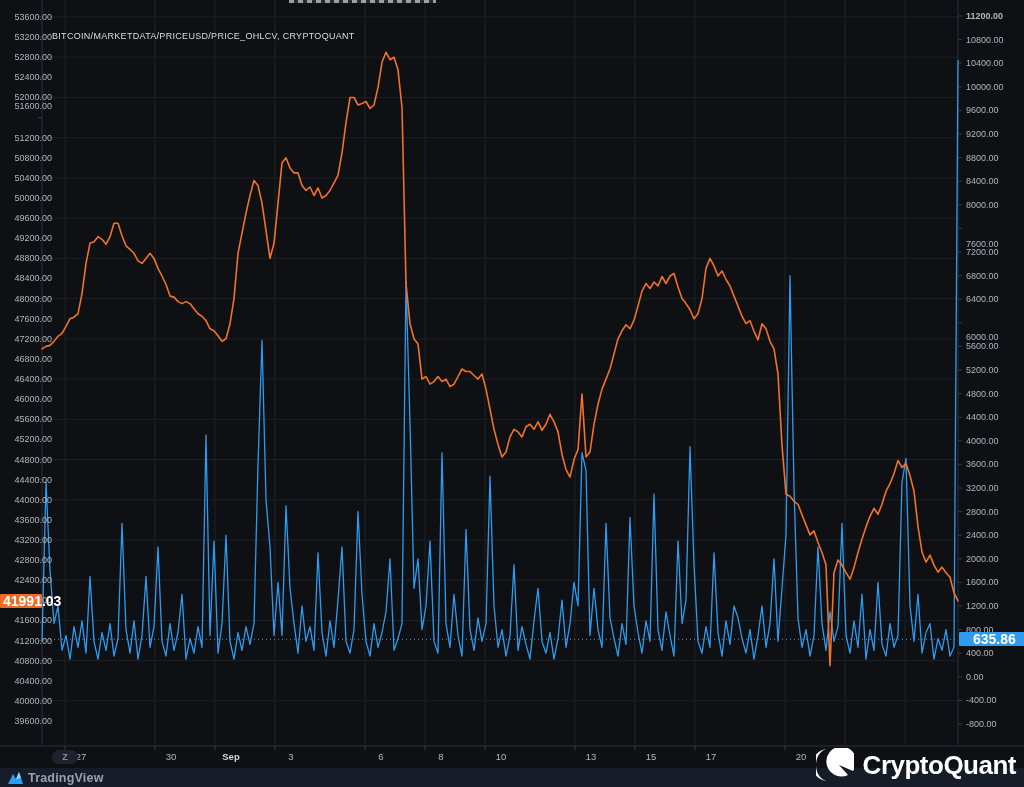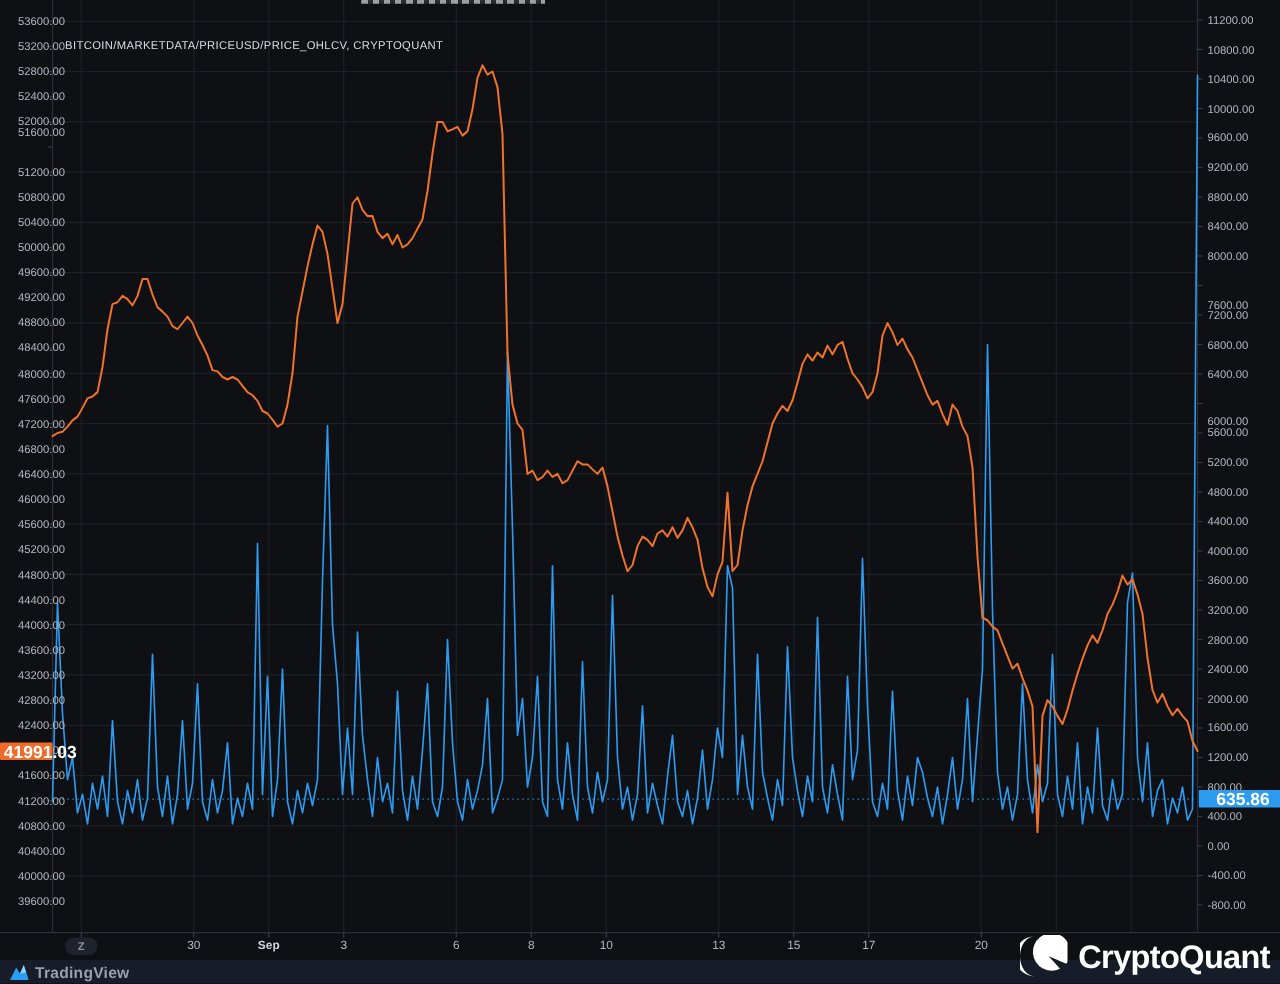--- a/index.html
+++ b/index.html
@@ -8,21 +8,21 @@
   #chart-svg{position:absolute;left:0;top:0;}
   .symbol-header{position:absolute;left:52px;top:3px;font-size:9px;letter-spacing:.3px;
        color:#dadde2;z-index:6;white-space:nowrap;margin-top:28px;}
   .clip-artifact{position:absolute;left:289px;top:0;width:147px;height:3px;opacity:.75;
        background:repeating-linear-gradient(90deg,rgba(255,255,255,.8) 0 5px,rgba(255,255,255,.15) 5px 9px);}
   .tick-label{position:absolute;font-size:9px;color:#b2b5be;white-space:nowrap;line-height:10px;}
   .left-axis-area{position:absolute;left:0;top:0;width:58px;height:746px;z-index:3;cursor:ns-resize;}
   .right-axis-area{position:absolute;left:958px;top:0;width:66px;height:746px;z-index:3;cursor:ns-resize;}
   .left-axis-area .tick-label{right:6px;text-align:right;}
   .right-axis-area .tick-label{left:8px;text-align:left;}
-  .x-axis-area{position:absolute;left:0;top:746px;width:908px;height:22px;z-index:3;cursor:ew-resize;}
+  .x-axis-area{position:absolute;left:16px;top:746px;width:908px;height:22px;z-index:3;cursor:ew-resize;}
   .x-axis-area .tick-label{top:6px;transform:translateX(-50%);font-size:9.5px;}
   .chip{position:absolute;z-index:5;font-size:14px;font-weight:bold;color:#fff;
         padding:2px 3px;line-height:10px;border-radius:1px;}
   .chip.orange{left:0;width:36px;text-align:right;}
   .chip.blue{left:959px;padding:2px 14px;}
   .z-button{position:absolute;left:52px;top:750px;width:26px;height:14px;border-radius:8px;
         background:#1d222d;color:#8a8e99;font-size:9px;font-weight:bold;text-align:center;
         line-height:14px;z-index:4;cursor:pointer;}
   .bottom-bar{position:absolute;left:0;top:768px;width:1024px;height:19px;background:#171c29;z-index:4;
         display:flex;align-items:center;}
@@ -189,21 +189,21 @@
       <div class="tick-label" style="top: 575.2px;">42400.00</div>
       <div class="tick-label" style="top: 595.314px;">42000.00</div>
       <div class="tick-label" style="top: 615.429px;">41600.00</div>
       <div class="tick-label" style="top: 635.543px;">41200.00</div>
       <div class="tick-label" style="top: 655.657px;">40800.00</div>
       <div class="tick-label" style="top: 675.771px;">40400.00</div>
       <div class="tick-label" style="top: 695.886px;">40000.00</div>
       <div class="tick-label" style="top: 716px;">39600.00</div>
     </div>
   <div class="right-axis-area" id="right-axis">
-      <div class="tick-label" style="top: 11px;">11200.00</div>
+      <div class="tick-label" style="top: 11px; font-weight: bold;">11200.00</div>
       <div class="tick-label" style="top: 34.6px;">10800.00</div>
       <div class="tick-label" style="top: 58.2px;">10400.00</div>
       <div class="tick-label" style="top: 81.8px;">10000.00</div>
       <div class="tick-label" style="top: 105.4px;">9600.00</div>
       <div class="tick-label" style="top: 129px;">9200.00</div>
       <div class="tick-label" style="top: 152.6px;">8800.00</div>
       <div class="tick-label" style="top: 176.2px;">8400.00</div>
       <div class="tick-label" style="top: 199.8px;">8000.00</div>
       <div class="tick-label" style="top: 223.4px; margin-top: 16px;">7600.00</div>
       <div class="tick-label" style="top: 247px;">7200.00</div>

